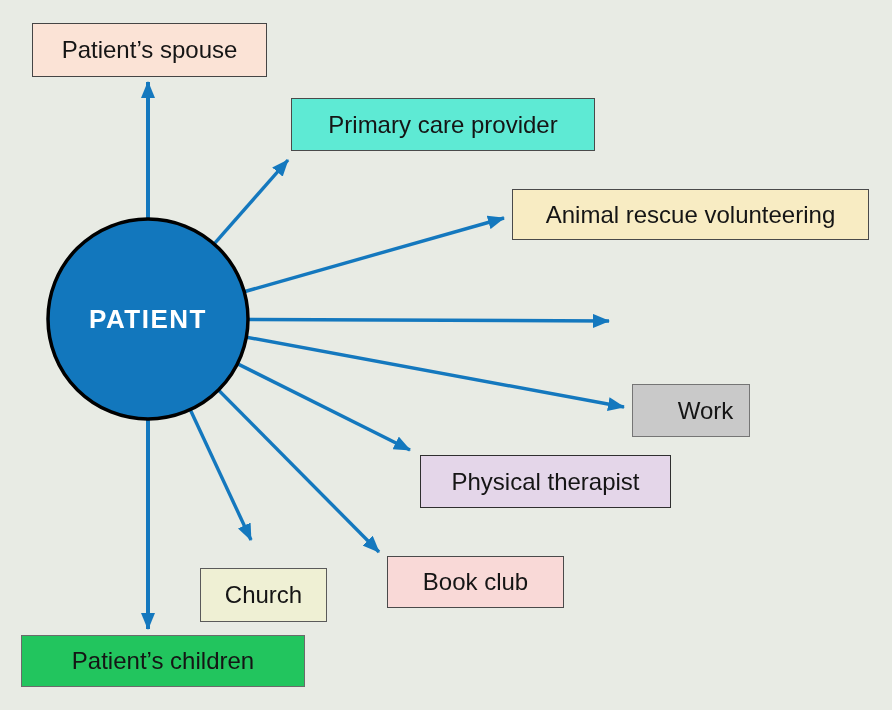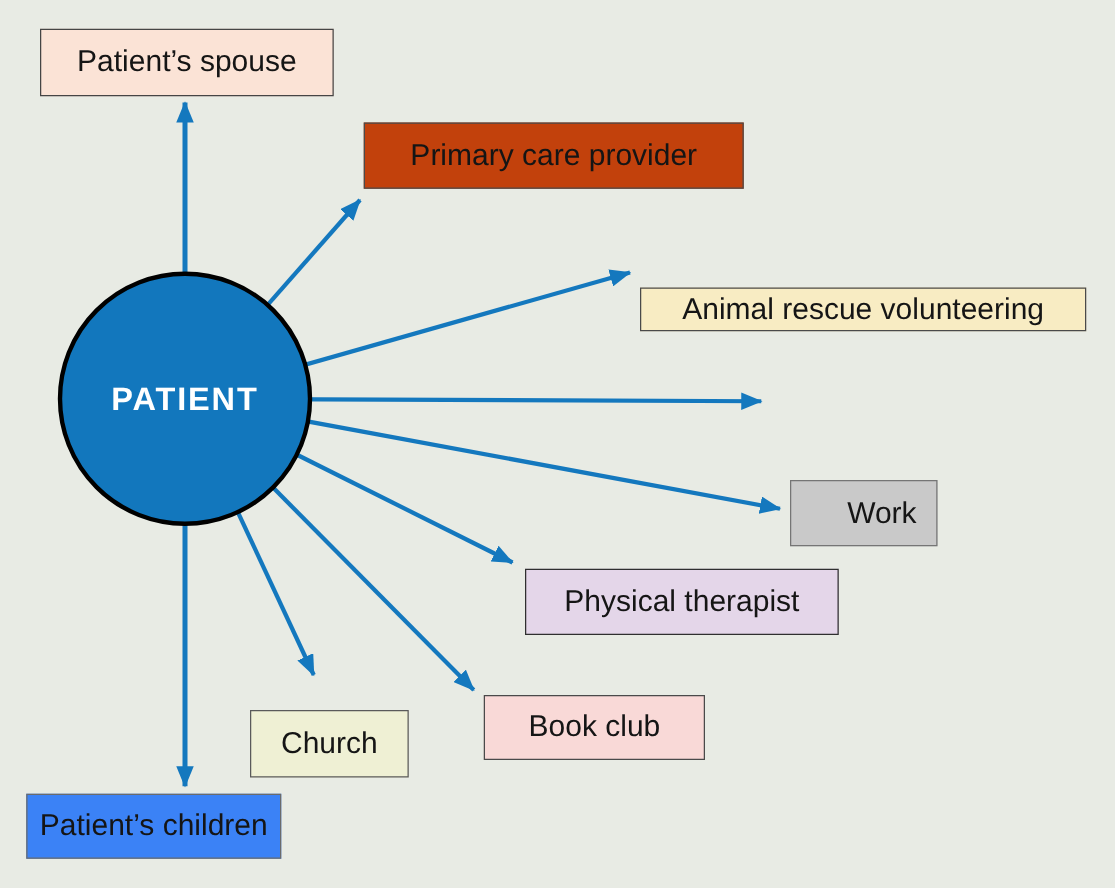--- a/index.html
+++ b/index.html
@@ -88,42 +88,42 @@
     <line class="edge thick" x1="148" y1="319" x2="148" y2="629" marker-end="url(#arrow)"></line>
 
     <circle class="patient-circle" cx="148" cy="319" r="100"></circle>
     <text class="patient-label" x="148" y="328">PATIENT</text>
   </svg>
 
   <div class="node" style="left: 32px; top: 23px; width: 235px; height: 54px; background-color: rgb(251, 227, 214); border-color: rgb(69, 69, 69);">
     <span class="node-label">Patient’s spouse</span>
   </div>
 
-  <div class="node" style="left: 291px; top: 98px; width: 304px; height: 53px; background-color: #c2410c; border-color: rgb(74, 74, 74);">
+  <div class="node" style="left: 291px; top: 98px; width: 304px; height: 53px; background-color: #5eead4; border-color: rgb(74, 74, 74);">
     <span class="node-label">Primary care provider</span>
   </div>
 
-  <div class="node" style="left: 512px; top: 189px; width: 357px; height: 35px; background-color: rgb(248, 236, 195); border-color: rgb(74, 74, 74); margin-top: 41px;">
+  <div class="node" style="left: 512px; top: 189px; width: 357px; height: 51px; background-color: rgb(248, 236, 195); border-color: rgb(74, 74, 74);">
     <span class="node-label">Animal rescue volunteering</span>
   </div>
 
 
   <div class="node" style="left: 632px; top: 384px; width: 118px; height: 53px; background-color: rgb(201, 201, 201); border-color: rgb(117, 117, 117); padding-left: 29px;">
     <span class="node-label">Work</span>
   </div>
 
   <div class="node" style="left: 420px; top: 455px; width: 251px; height: 53px; background-color: rgb(228, 214, 233); border-color: rgb(47, 47, 47);">
     <span class="node-label">Physical therapist</span>
   </div>
 
   <div class="node" style="left: 387px; top: 556px; width: 177px; height: 52px; background-color: rgb(249, 217, 215); border-color: rgb(74, 74, 74);">
     <span class="node-label">Book club</span>
   </div>
 
   <div class="node" style="left: 200px; top: 568px; width: 127px; height: 54px; background-color: rgb(239, 240, 212); border-color: rgb(90, 90, 90);">
     <span class="node-label">Church</span>
   </div>
 
-  <div class="node" style="left: 21px; top: 635px; width: 204px; height: 52px; background-color: #3b82f6; border-color: rgb(107, 107, 107);">
+  <div class="node" style="left: 21px; top: 635px; width: 284px; height: 52px; background-color: #22c55e; border-color: rgb(107, 107, 107);">
     <span class="node-label">Patient’s children</span>
   </div>
 
 </div>
 
 </body></html>

